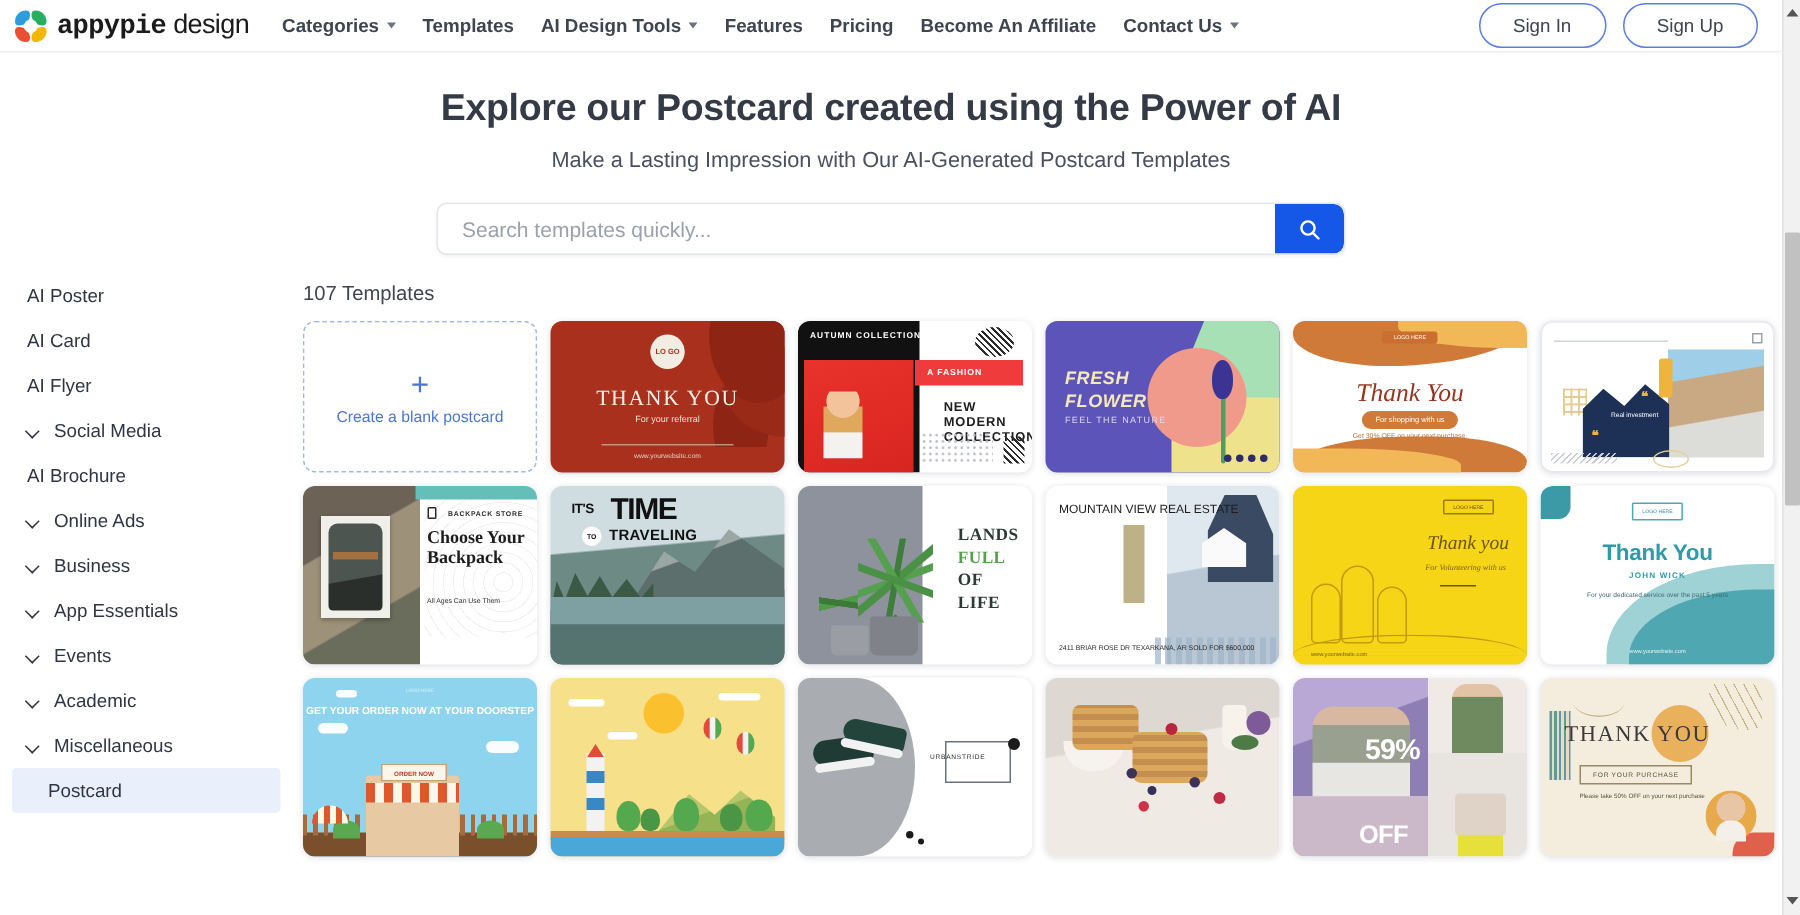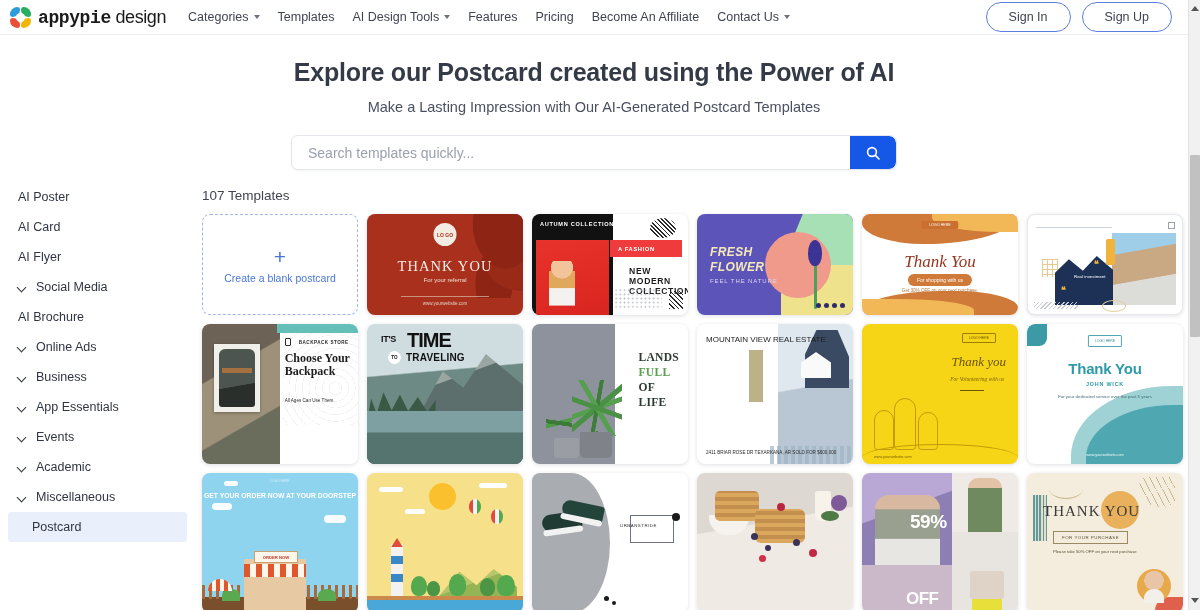--- a/index.html
+++ b/index.html
@@ -33,21 +33,21 @@
   .logo-mark .p3 { left: 0;   top: 11px;background: #e94f37; border-radius: 3px 8px 3px 8px;}
   .logo-mark .p4 { left: 11px;top: 11px;background: #f2b705; border-radius: 8px 3px 8px 3px;}
   .logo-mark .core {
     position:absolute; left:6px; top:6px; width:9px; height:9px;
     background:#fff; border-radius:50%;
   }
   .brand-text { font-size: 18px; letter-spacing: -0.4px; white-space: nowrap; }
   .brand-text b { font-weight: 700; color: #1b1b1b; font-family: Liberation Mono, monospace; }
   .brand-text i { font-style: normal; font-weight: 400; color: #1b1b1b; }
 
-  .nav { display: flex; align-items: flex-start; gap: 18px; }
+  .nav { display: flex; align-items: flex-start; gap: 18px; font-weight: bold; }
   .nav-item {
     font-size: 12.5px; color: #3f4451; white-space: nowrap;
     display: flex; align-items: center; gap: 5px; cursor: pointer;
   }
   .caret {
     width: 0; height: 0;
     border-left: 3.5px solid transparent;
     border-right: 3.5px solid transparent;
     border-top: 4px solid #6b7280;
     display: inline-block;
@@ -118,21 +118,21 @@
     display: grid;
     grid-template-columns: repeat(6, 156px);
     gap: 9px 9px;
     padding: 11px 0 0 7px;
   }
   .card {
     width: 156px; height: 101px; border-radius: 8px; overflow: hidden;
     position: relative; background: #fff; cursor: pointer;
     box-shadow: 0 1px 4px rgba(25,35,65,.14);
   }
-  .card.tall { height: 140px; padding-left: 24px; }
+  .card.tall { height: 119px; padding-left: 24px; }
   .blank-card {
     border: 1.4px dashed #9fb6e8; box-shadow: none; background: #fff;
     display: flex; flex-direction: column; align-items: center; justify-content: center;
     gap: 5px; height: 101px;
   }
   .blank-card .plus { font-size: 21px; color: #4a76d6; line-height: 1; font-weight: 300; }
   .blank-card .lbl { font-size: 10.5px; color: #4a76d6; }
 
   
   .c-thankred { background: #a8301c; }

